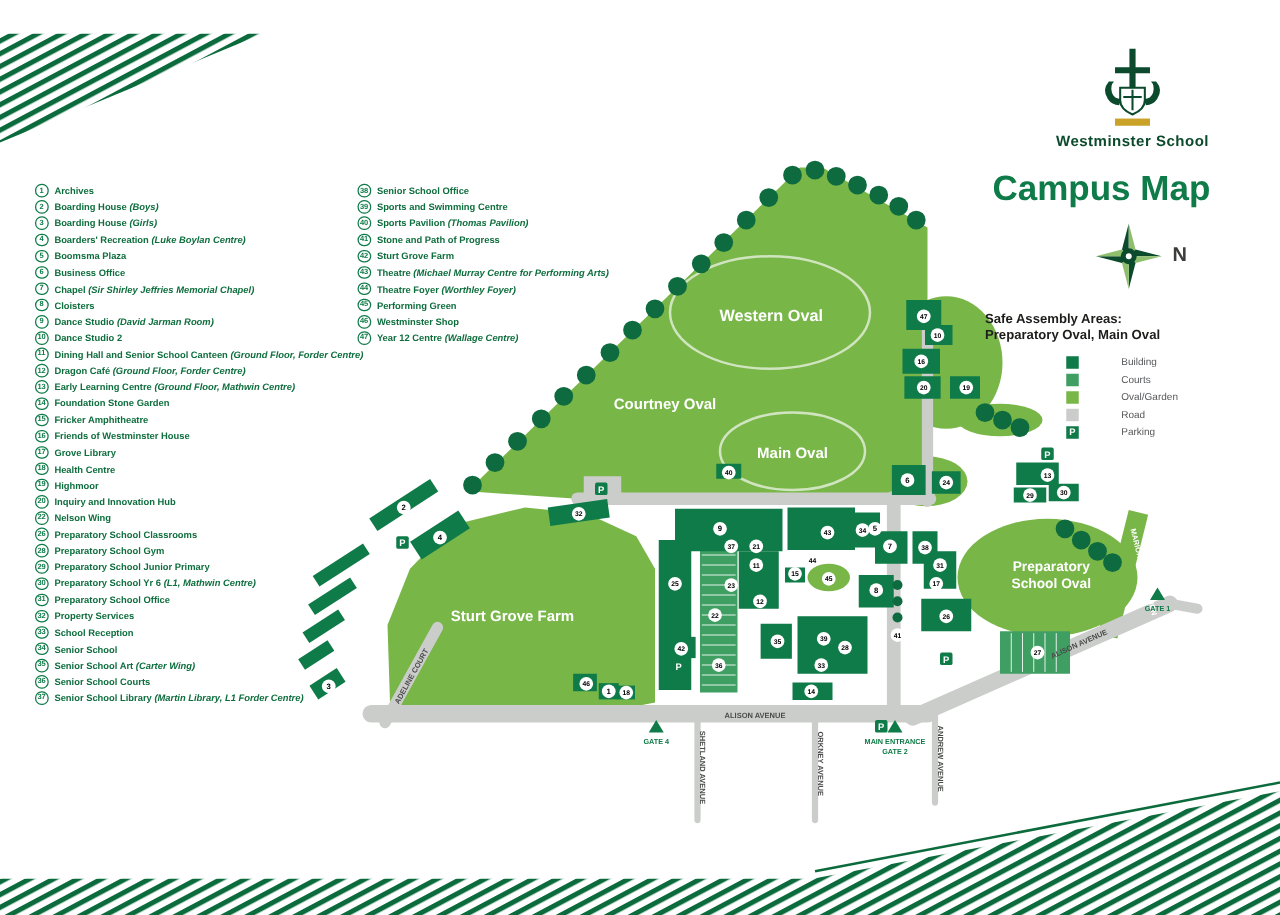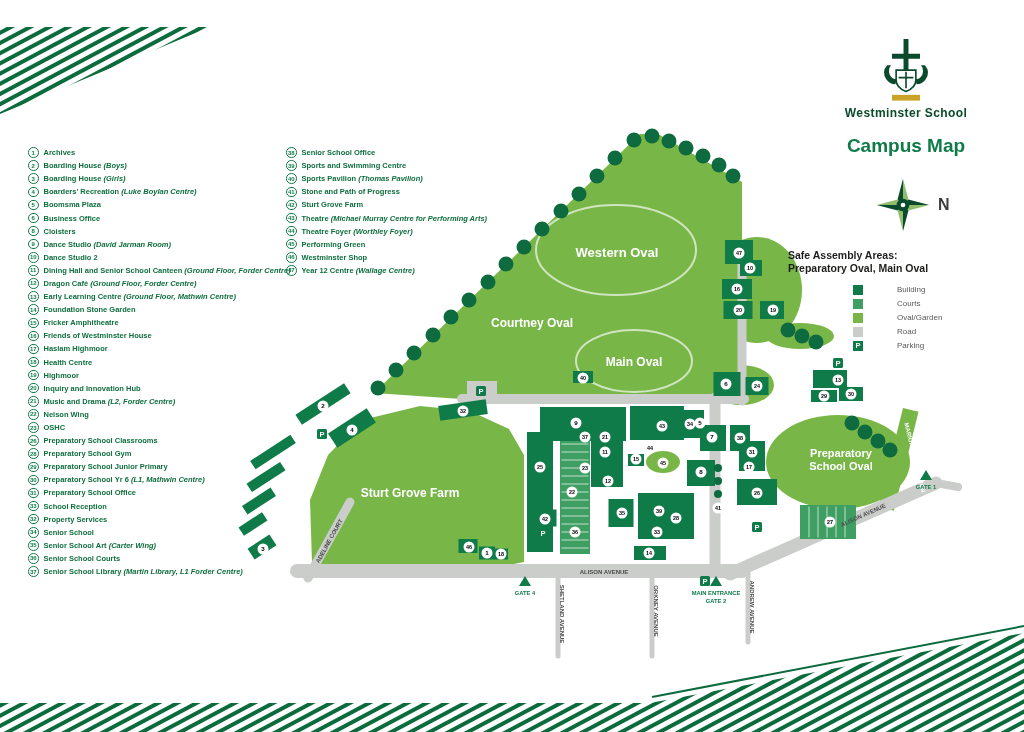--- a/index.html
+++ b/index.html
@@ -3,22 +3,22 @@
 <meta charset="utf-8">
 <style>
   *{margin:0;padding:0;box-sizing:border-box}
   html,body{background:#ffffff}
   body{font-family:"Liberation Sans",sans-serif}
   .page{position:relative;width:1024px;height:732px;background:#fff;overflow:hidden}
   #deco-svg,#map-svg{position:absolute;left:0;top:0;width:1024px;height:732px}
   .crest{position:absolute;left:869px;top:36px;width:74px;height:70px}
   .school-name{position:absolute;left:794px;top:106px;width:224px;text-align:center;
     font-family:Liberation Sans, sans-serif;font-size:12px;font-weight:600;color:#0b4a2c;letter-spacing:.4px}
-  .page-title{position:absolute;left:794px;top:135px;width:224px;text-align:center;
-    font-size:19px;font-weight:bold;color:#0f7b48}
+  .page-title{position:absolute;left:794px;top:135px;width:224px;
+    font-size:28px;font-weight:bold;color:#0f7b48}
   .compass{position:absolute;left:874px;top:176px;width:58px;height:58px}
   .compass-n{position:absolute;left:938px;top:196px;font-size:16px;font-weight:bold;color:#3c3c3b}
   .safe-assembly{position:absolute;left:788px;top:249px;font-size:10.5px;font-weight:bold;
     color:#1d1d1b;line-height:13px}
   .legend{position:absolute;left:853px;top:285px}
   .legend-row{display:flex;align-items:flex-start;height:12px;margin-bottom:2px}
   .legend-swatch{width:10px;height:10px;flex:0 0 auto;display:inline-flex;align-items:center;
     justify-content:center;font-size:7.5px;font-weight:bold;color:#fff;line-height:1}
   .legend-label{margin-left:34px;font-size:8px;color:#58595b;white-space:nowrap}
   .loc-col{position:absolute;top:146px}
@@ -477,20 +477,24 @@
       </div>
       <div class="loc-item">
         <span class="loc-num">5</span>
         <span class="loc-label">Boomsma Plaza</span>
       </div>
       <div class="loc-item">
         <span class="loc-num">6</span>
         <span class="loc-label">Business Office</span>
       </div>
       <div class="loc-item">
+        <span class="loc-num">7</span>
+        <span class="loc-label">Chapel <i>(Sir Shirley Jeffries Memorial Chapel)</i></span>
+      </div>
+      <div class="loc-item">
         <span class="loc-num">8</span>
         <span class="loc-label">Cloisters</span>
       </div>
       <div class="loc-item">
         <span class="loc-num">9</span>
         <span class="loc-label">Dance Studio <i>(David Jarman Room)</i></span>
       </div>
       <div class="loc-item">
         <span class="loc-num">10</span>
         <span class="loc-label">Dance Studio 2</span>
@@ -514,75 +518,67 @@
       <div class="loc-item">
         <span class="loc-num">15</span>
         <span class="loc-label">Fricker Amphitheatre</span>
       </div>
       <div class="loc-item">
         <span class="loc-num">16</span>
         <span class="loc-label">Friends of Westminster House</span>
       </div>
       <div class="loc-item">
         <span class="loc-num">17</span>
-        <span class="loc-label">Haslam Highmoor</span>
+        <span class="loc-label">Grove Library</span>
       </div>
       <div class="loc-item">
         <span class="loc-num">18</span>
         <span class="loc-label">Health Centre</span>
       </div>
       <div class="loc-item">
         <span class="loc-num">19</span>
         <span class="loc-label">Highmoor</span>
       </div>
       <div class="loc-item">
         <span class="loc-num">20</span>
         <span class="loc-label">Inquiry and Innovation Hub</span>
       </div>
       <div class="loc-item">
-        <span class="loc-num">21</span>
-        <span class="loc-label">Music and Drama <i>(L2, Forder Centre)</i></span>
-      </div>
-      <div class="loc-item">
         <span class="loc-num">22</span>
         <span class="loc-label">Nelson Wing</span>
       </div>
       <div class="loc-item">
-        <span class="loc-num">23</span>
-        <span class="loc-label">OSHC</span>
-      </div>
-      <div class="loc-item">
         <span class="loc-num">26</span>
         <span class="loc-label">Preparatory School Classrooms</span>
       </div>
       <div class="loc-item">
         <span class="loc-num">28</span>
         <span class="loc-label">Preparatory School Gym</span>
       </div>
       <div class="loc-item">
         <span class="loc-num">29</span>
         <span class="loc-label">Preparatory School Junior Primary</span>
       </div>
       <div class="loc-item">
         <span class="loc-num">30</span>
         <span class="loc-label">Preparatory School Yr 6 <i>(L1, Mathwin Centre)</i></span>
       </div>
       <div class="loc-item">
         <span class="loc-num">31</span>
         <span class="loc-label">Preparatory School Office</span>
       </div>
       <div class="loc-item">
+        <span class="loc-num">32</span>
+        <span class="loc-label">Property Services</span>
+      </div>
+      <div class="loc-item">
         <span class="loc-num">33</span>
         <span class="loc-label">School Reception</span>
       </div>
       <div class="loc-item">
-        <span class="loc-num">32</span>
-        <span class="loc-label">Property Services</span>
-      </div>
-      <div class="loc-item">
         <span class="loc-num">34</span>
         <span class="loc-label">Senior School</span>
       </div>
       <div class="loc-item">
         <span class="loc-num">35</span>
         <span class="loc-label">Senior School Art <i>(Carter Wing)</i></span>
       </div>
       <div class="loc-item">
         <span class="loc-num">36</span>
         <span class="loc-label">Senior School Courts</span>

